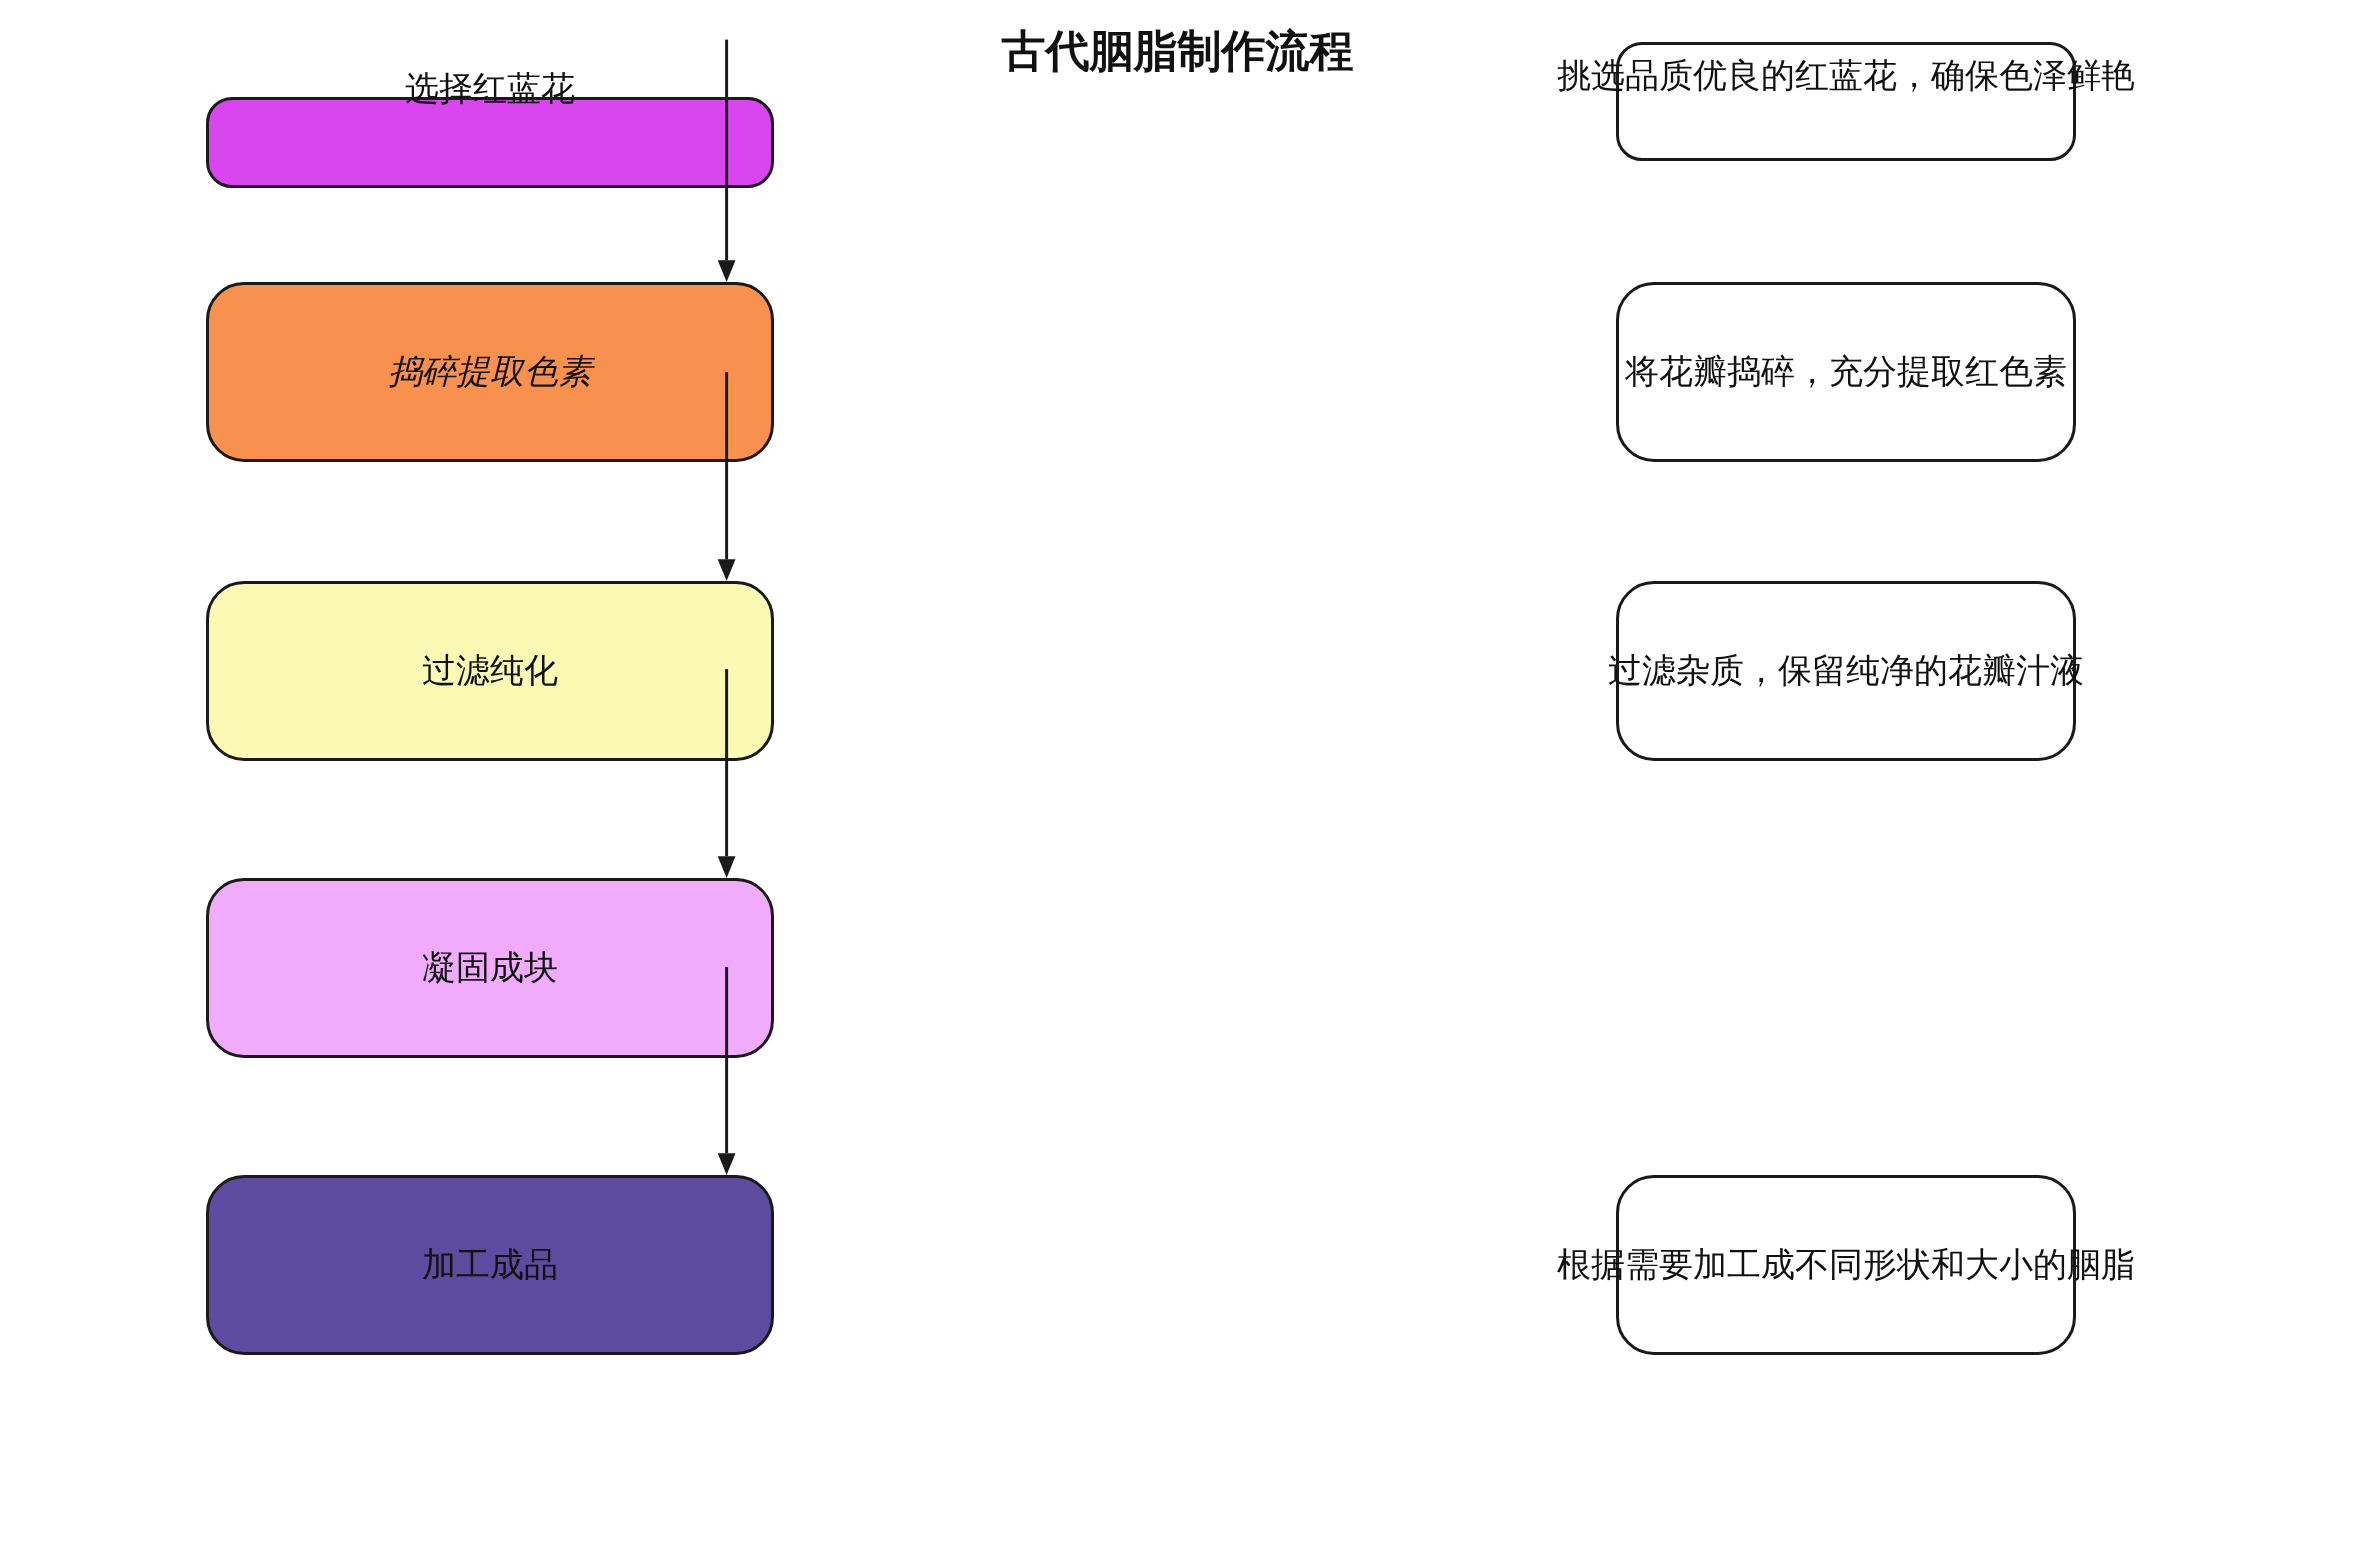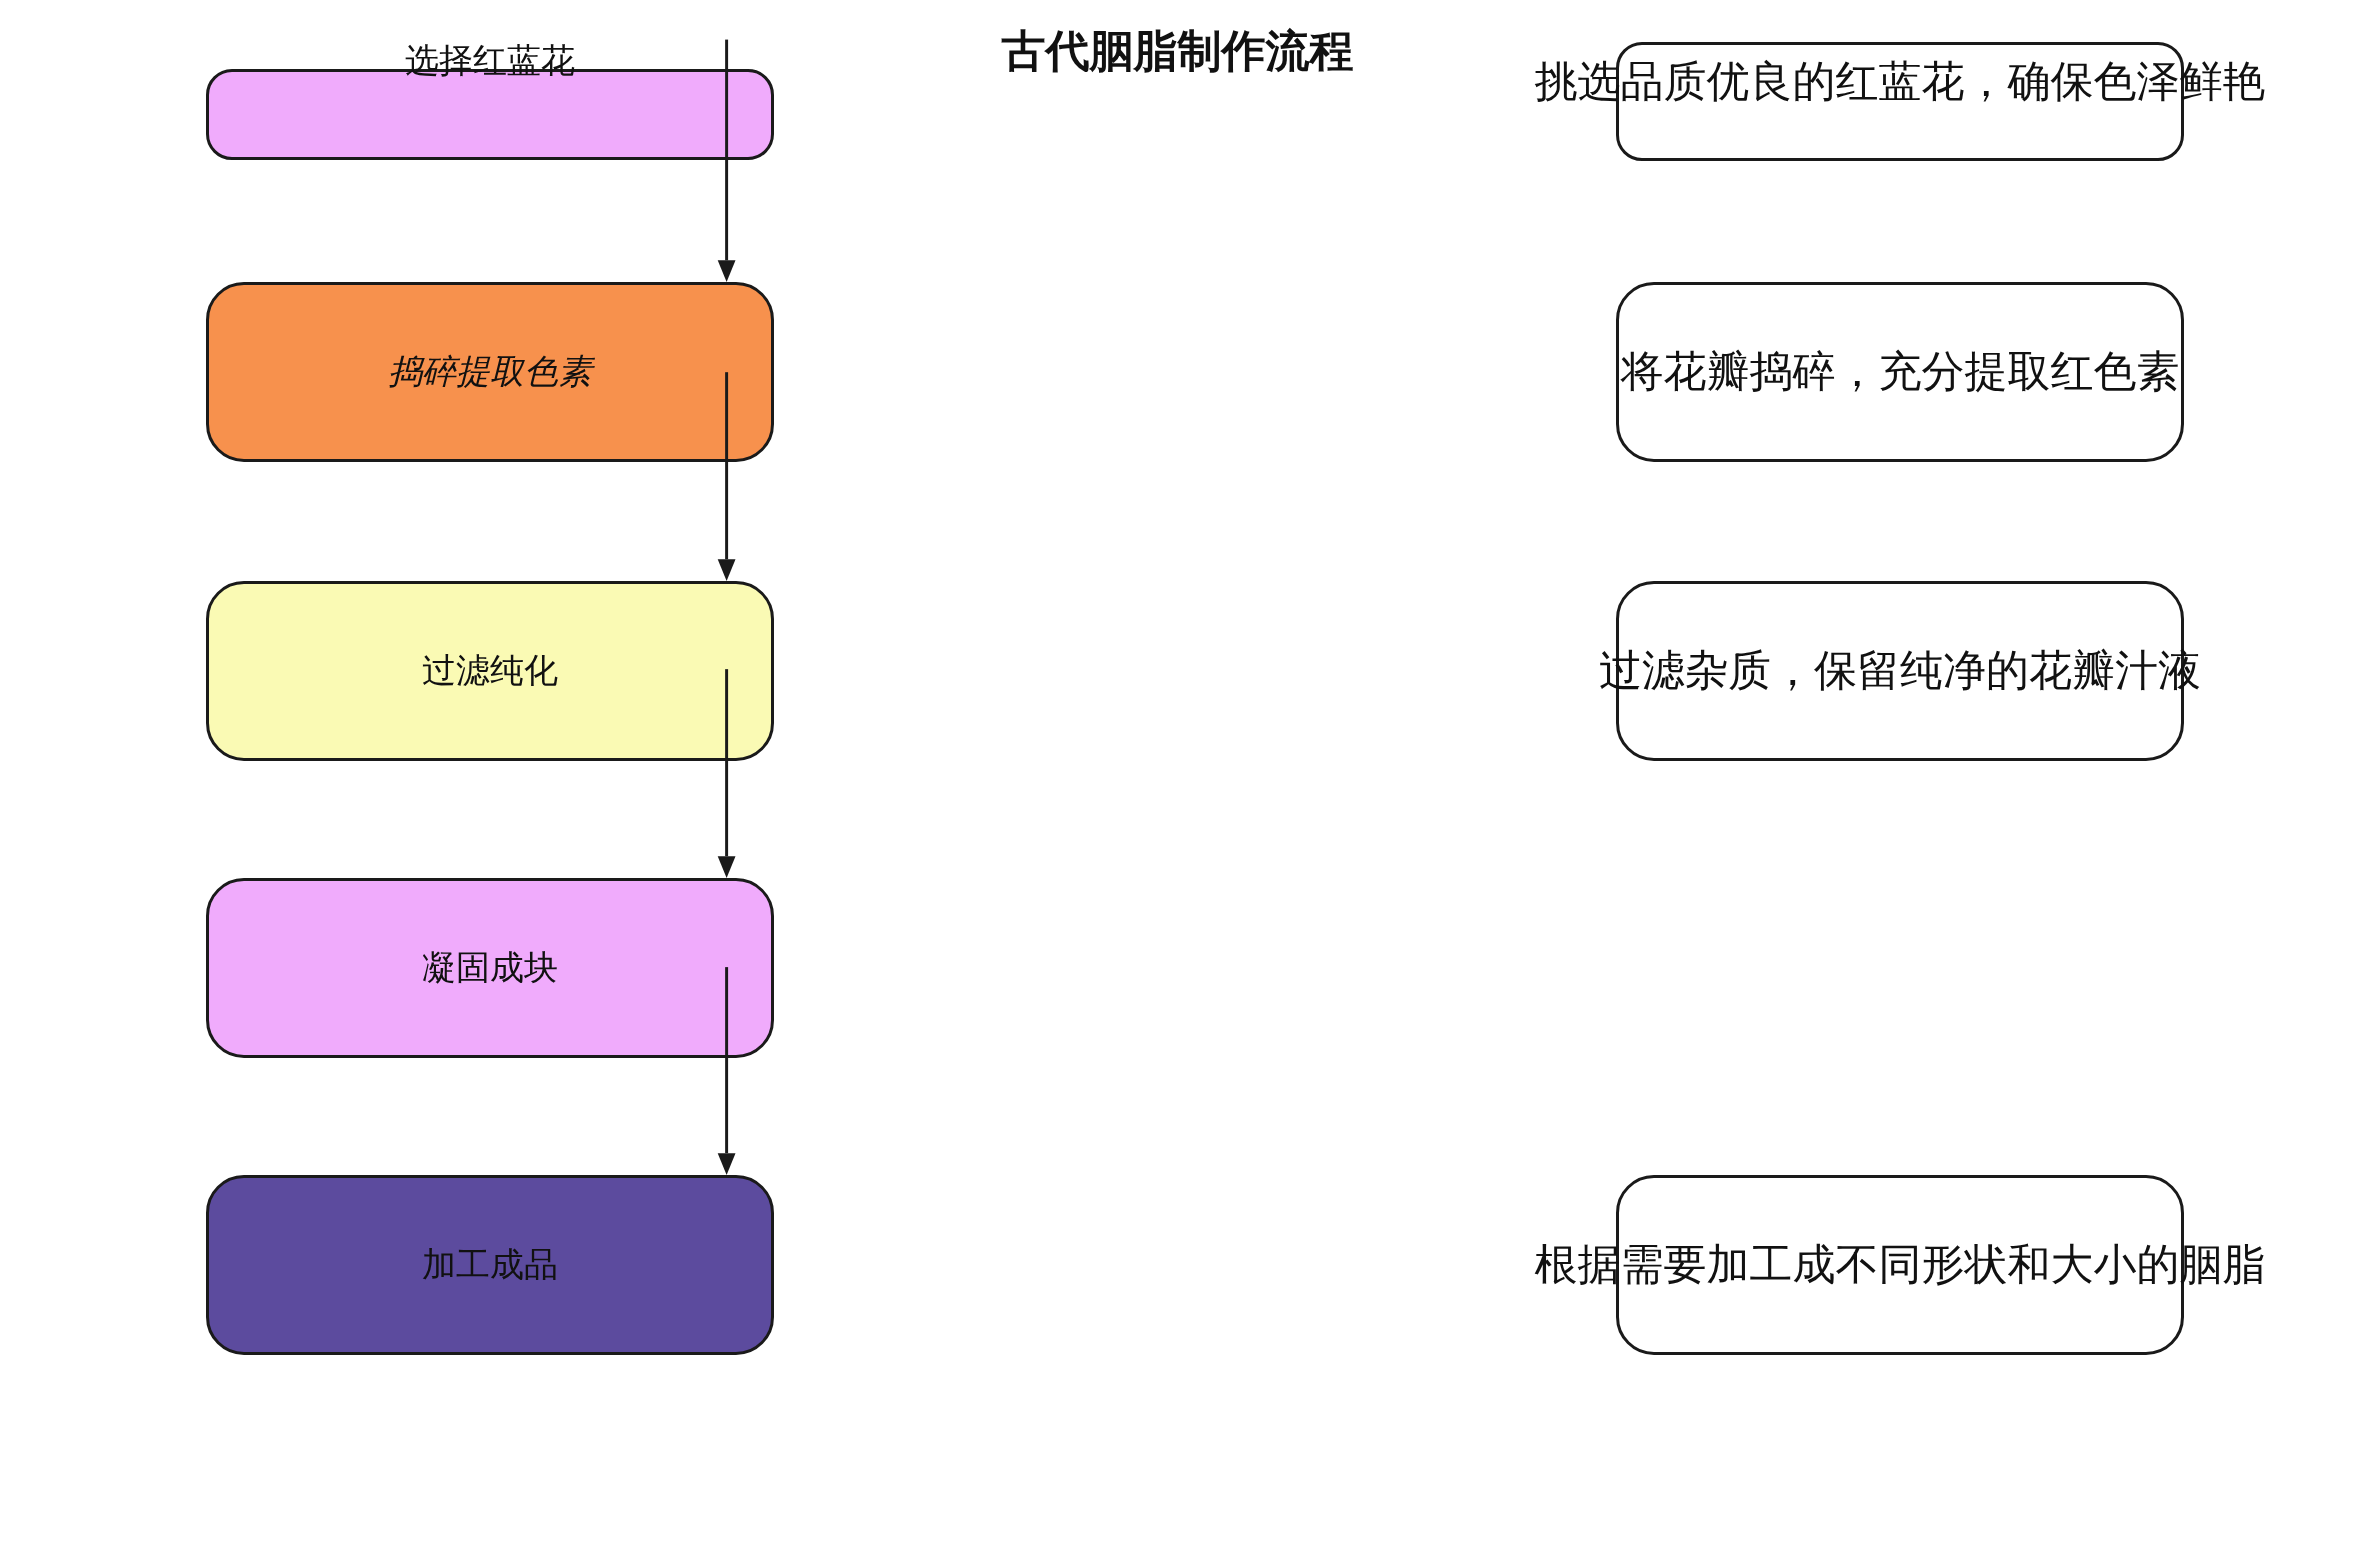--- a/index.html
+++ b/index.html
@@ -48,30 +48,30 @@
     line-height: 40px;
   }
   .node2 { top: 282px; font-style: italic; }
   .node3 { top: 581px; }
   .node4 { top: 878px; }
   .node5 { top: 1175px; }
 
   .desc {
     position: absolute;
     left: 1616px;
-    width: 568px;
+    width: 460px;
     height: 180px;
     box-sizing: border-box;
     background: #ffffff;
     border: 3px solid #1a1a1a;
     border-radius: 38px;
     display: flex;
     align-items: center;
     justify-content: center;
-    font-size: 43px;
+    font-size: 34px;
     color: #111111;
     white-space: nowrap;
   }
   .desc1 {
     top: 42px;
     height: 119px;
     border-radius: 26px;
     align-items: flex-start;
     padding-top: 8px;
   }
@@ -89,21 +89,21 @@
     pointer-events: none;
   }
 </style>
 </head>
 <body>
 
 <div class="canvas">
 
   <div class="title">古代胭脂制作流程</div>
 
-  <div class="node node1" style="background: #f0abfc;">
+  <div class="node node1" style="background: #d946ef; margin-top: 28px;">
     <span class="node-label">选择红蓝花</span>
   </div>
   <div class="node node2" style="background: rgb(247, 145, 77);">
     <span class="node-label">捣碎提取色素</span>
   </div>
   <div class="node node3" style="background: rgb(250, 250, 180);">
     <span class="node-label">过滤纯化</span>
   </div>
   <div class="node node4" style="background: #f0abfc;">
     <span class="node-label">凝固成块</span>

